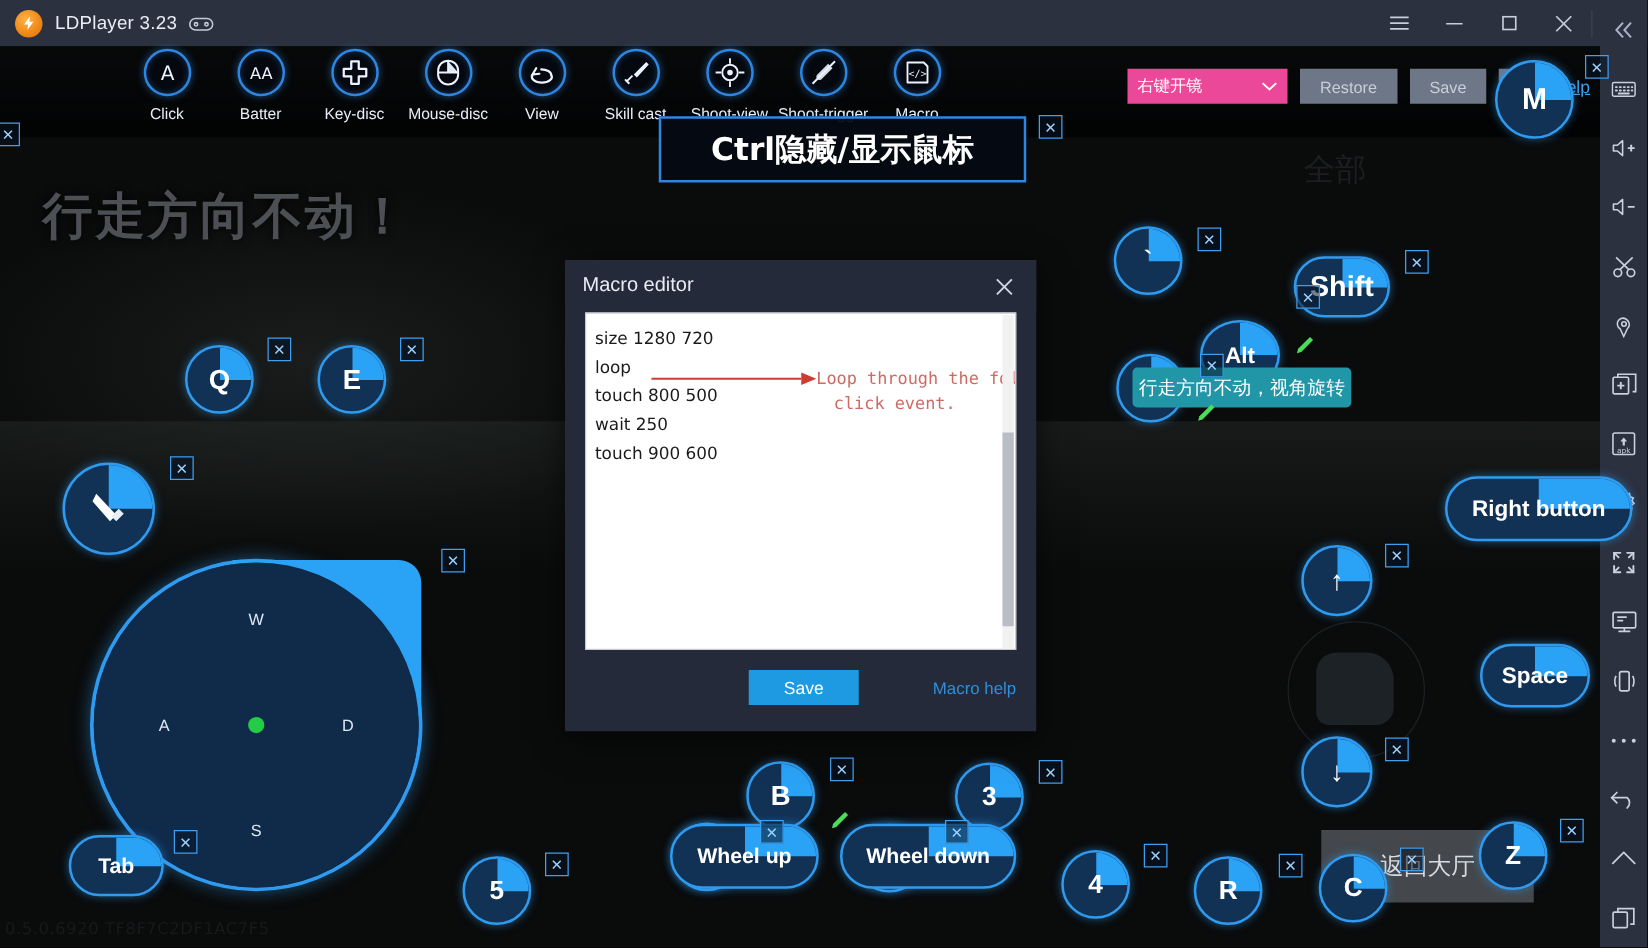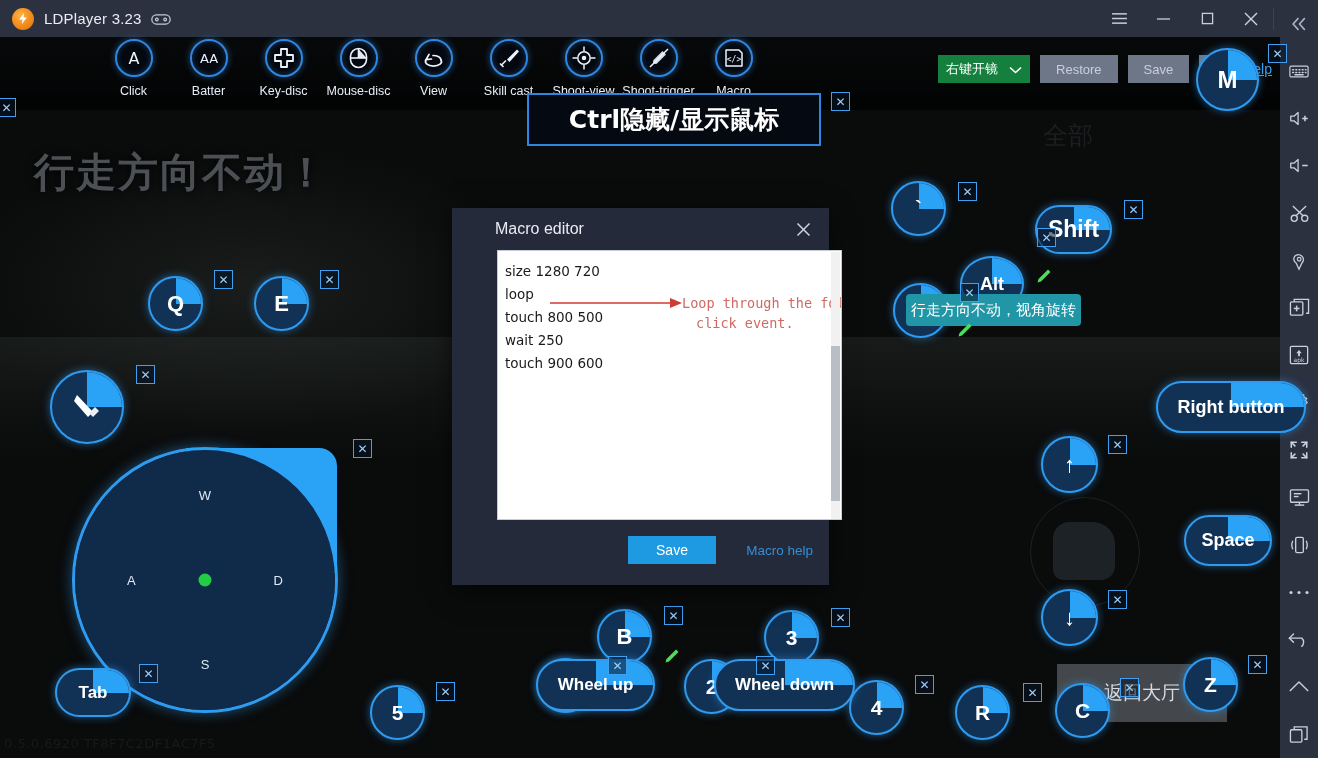--- a/index.html
+++ b/index.html
@@ -65,21 +65,21 @@
     width: 38px; height: 38px; border-radius: 50%;
     border: 2px solid #2f86e0; background: #05080e;
     display: flex; align-items: center; justify-content: center;
     box-shadow: 0 0 7px rgba(47,134,224,.55), inset 0 0 6px rgba(47,134,224,.35);
     color: #eaf3ff;
   }
   .km-label { margin-top: 7px; color: #e8eef7; font-size: 12.5px; white-space: nowrap; }
 
   .km-right { position: absolute; right: 8px; top: 18px; display: flex; align-items: center; gap: 10px; }
   .km-select {
-    width: 92px; height: 28px; background: #15803d; color: #fff; font-size: 13px;
+    width: 128px; height: 28px; background: #ec4899; color: #fff; font-size: 13px;
     display: flex; align-items: center; padding: 0 8px; justify-content: space-between;
     font-family: "DejaVu Sans", sans-serif; cursor: pointer;
   }
   .km-btn {
     height: 28px; padding: 0 16px; background: #6e7788; color: #c9cfd9;
     font-size: 13px; display: flex; align-items: center; justify-content: center; cursor: pointer;
   }
   .km-x {
     width: 34px; height: 28px; background: #6e7788; color: #fff;
     display: flex; align-items: center; justify-content: center; font-size: 18px; cursor: pointer;
@@ -155,21 +155,21 @@
   .grey-btn {
     position: absolute; left: 1057px; top: 664px; width: 170px; height: 58px;
     background: rgba(140,146,156,.45); display: flex; align-items: center;
     justify-content: center; color: #d7dbe1; font-size: 19px;
     font-family: "DejaVu Sans", sans-serif;
   }
 
   
   .dlg {
     position: absolute; left: 452px; top: 208px; width: 377px; height: 377px;
-    background: #252a3a; box-shadow: 0 6px 24px rgba(0,0,0,.6); z-index: 50; padding-left: 29px;
+    background: #252a3a; box-shadow: 0 6px 24px rgba(0,0,0,.6); z-index: 50;
   }
   .dlg-head {
     height: 42px; display: flex; align-items: center; padding: 0 14px;
     color: #e8ecf4; font-size: 16px; background: #252a3a;
   }
   .dlg-close {
     margin-left: auto; width: 24px; height: 24px; display: flex;
     align-items: center; justify-content: center; color: #cfd6e2;
     font-size: 19px; cursor: pointer;
   }
@@ -433,21 +433,21 @@
       <div class="delx" style="left: 608px; top: 656px;">✕</div>
       <div class="key round" style="left: 597px; top: 609px; width: 55px; height: 55px; font-size: 22px; z-index: 18;">
         <div class="corner"></div>
         <span class="lbl">B</span>
       </div>
       <div class="delx" style="left: 664px; top: 606px;">✕</div>
       <div class="key round" style="left: 684px; top: 659px; width: 55px; height: 55px; font-size: 21px; z-index: 18;">
         <div class="corner"></div>
         <span class="lbl">2</span>
       </div>
-      <div class="key pill" style="left: 672px; top: 659px; width: 141px; height: 52px; font-size: 17px; z-index: 20; margin-left: 42px;">
+      <div class="key pill" style="left: 672px; top: 659px; width: 141px; height: 52px; font-size: 17px; z-index: 20;">
         <div class="corner"></div>
         <span class="lbl">Wheel down</span>
       </div>
       <div class="delx" style="left: 756px; top: 656px;">✕</div>
       <div class="key round" style="left: 764px; top: 610px; width: 55px; height: 55px; font-size: 21px; z-index: 18;">
         <div class="corner"></div>
         <span class="lbl">3</span>
       </div>
       <div class="delx" style="left: 831px; top: 608px;">✕</div>
       <div class="key round" style="left: 849px; top: 680px; width: 55px; height: 55px; font-size: 21px; z-index: 18;">

